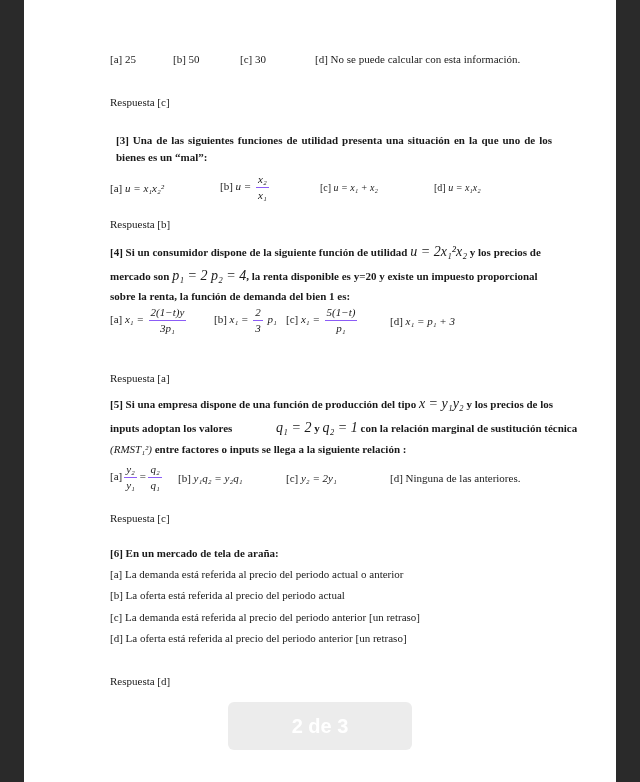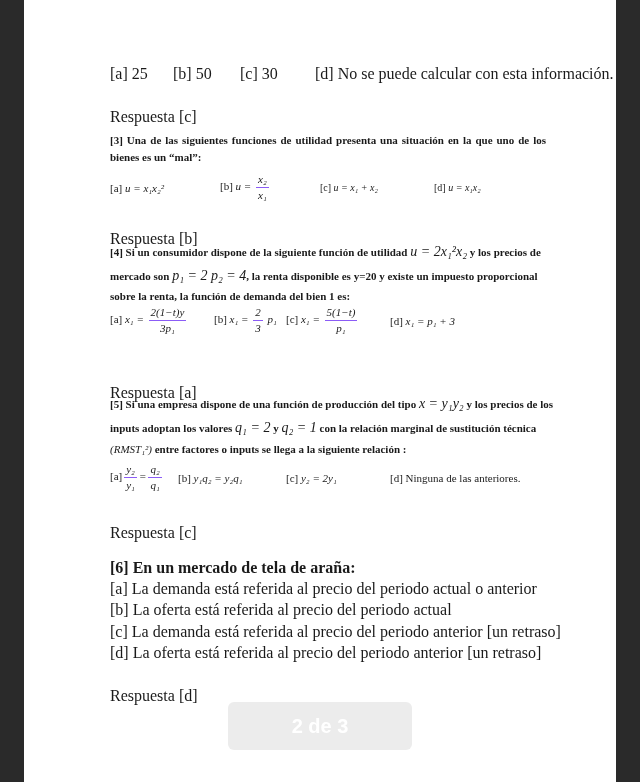--- a/index.html
+++ b/index.html
@@ -8,21 +8,21 @@
     background:#2a2a2a;
     font-family:"Liberation Serif","DejaVu Serif",serif;
     color:#1a1a1a;
     position:relative;
   }
   .page {
     position:absolute; left:24px; top:0; width:592px; height:782px;
     background:#ffffff;
   }
   .abs { position:absolute; white-space:nowrap; }
-  .txt { font-size:16px; line-height:14px;margin-top:15px; }
+  .txt { font-size:11px; line-height:14px; }
   .bold { font-weight:bold; }
   .q { font-size:11px; line-height:24px; font-weight:bold; width:436px; white-space:normal; text-align:justify; }
   .math { font-family:"Liberation Serif","DejaVu Serif",serif; font-style:italic; }
   .mathbig { font-size:14px; }
   .frac { display:inline-flex; flex-direction:column; align-items:center; vertical-align:middle; margin:0 2px; }
   .frac .num { border-bottom:1px solid #8b5cf6; padding:0 2px; line-height:15px; }
   .frac .den { padding:0 2px; line-height:15px; }
   .opt { font-size:11px; line-height:16px; }
   .pager {
     position:absolute; left:204px; top:702px; width:184px; height:48px;
@@ -36,21 +36,21 @@
 <body>
 
 <div class="page">
 
   <div class="abs txt" style="left:86px; top:52px;">[a] 25</div>
   <div class="abs txt" style="left:149px; top:52px;">[b] 50</div>
   <div class="abs txt" style="left:216px; top:52px;">[c] 30</div>
   <div class="abs txt" style="left:291px; top:52px;">[d] No se puede calcular con esta información.</div>
   <div class="abs txt" style="left:86px; top:95px;">Respuesta [c]</div>
 
-  <div class="abs q" style="left:86px; top:132px; line-height:17px;">[3] Una de las siguientes funciones de utilidad presenta una situación en la que uno de los bienes es un “mal”:</div>
+  <div class="abs q" style="left:92px; top:132px; line-height:17px;">[3] Una de las siguientes funciones de utilidad presenta una situación en la que uno de los bienes es un “mal”:</div>
   <div class="abs opt" style="left:86px; top:180px;">
     <span>[a]</span>
     <span class="math">u = x₁x₂²</span>
   </div>
   <div class="abs opt" style="left:196px; top:172px;">
     <span>[b]</span>
     <span class="math">u =</span>
     <span class="frac math">
       <span class="num">x₂</span>
       <span class="den">x₁</span>
@@ -111,21 +111,21 @@
   <div class="abs txt" style="left:86px; top:371px;">Respuesta [a]</div>
 
   <div class="abs" style="left:86px; top:392px; width:440px; font-size:11px; font-weight:bold; line-height:24px;">
     <div style="white-space:nowrap;">
       <span>[5] Si una empresa dispone de una función de producción del tipo</span>
       <span class="math mathbig" style="font-weight:normal;">x = y₁y₂</span>
       <span>y los precios de los</span>
     </div>
     <div style="white-space:nowrap;">
       <span>inputs adoptan los valores</span>
-      <span class="math mathbig" style="font-weight:normal;">q₁ = 2</span>
+      <span class="math mathbig" style="font-weight:normal;margin-left:41px;">q₁ = 2</span>
       <span>y</span>
       <span class="math mathbig" style="font-weight:normal;">q₂ = 1</span>
       <span>con  la relación marginal de sustitución técnica</span>
     </div>
     <div style="white-space:nowrap; line-height:18px;">
       <span class="math" style="font-weight:normal;">(RMST₁²)</span>
       <span>entre factores o inputs se llega a la siguiente relación :</span>
     </div>
   </div>
 

